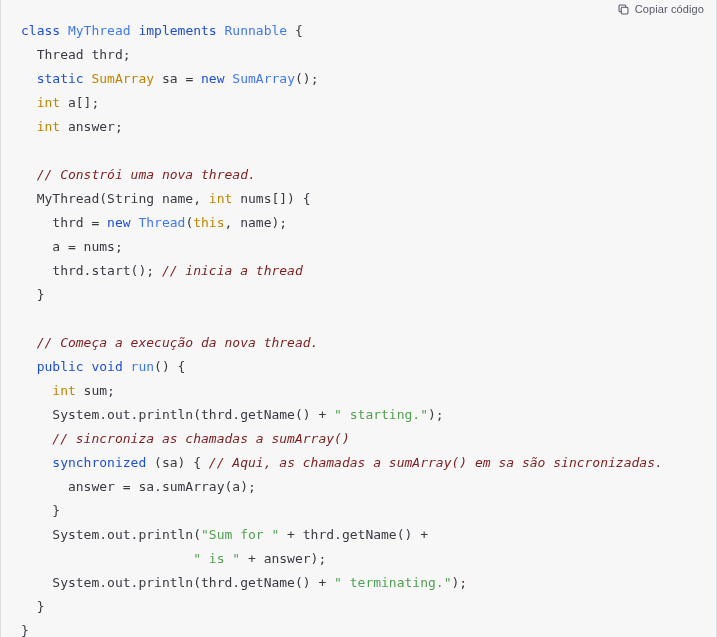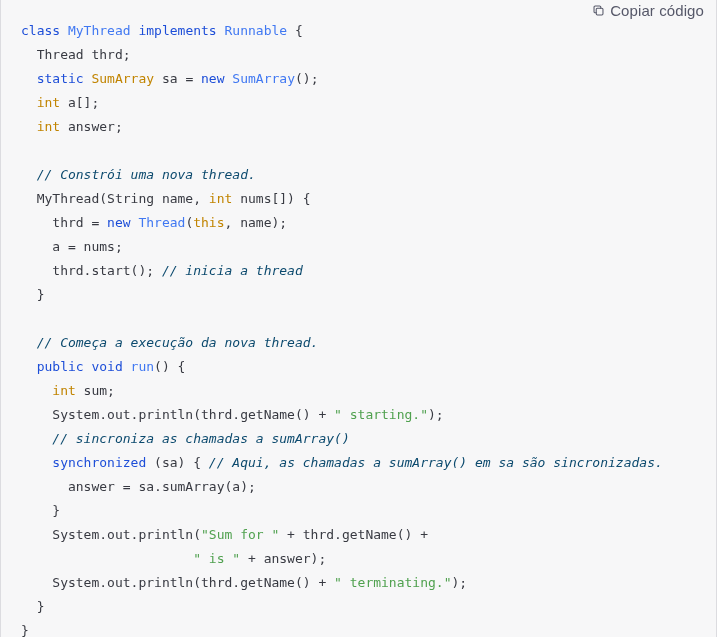--- a/index.html
+++ b/index.html
@@ -24,21 +24,21 @@
 
   
   #copy-btn {
     position: absolute;
     top: 1px;
     right: 10px;
     display: flex;
     align-items: center;
     gap: 5px;
     font-family: "Liberation Sans", sans-serif;
-    font-size: 15px;
+    font-size: 11px;
     color: #565869;
     background: transparent;
     border: 0;
     padding: 2px 2px;
     cursor: pointer;
     line-height: 1;
     white-space: nowrap;
   }
   #copy-btn svg { display: block; }
   #copy-label { letter-spacing: 0.1px; }
@@ -58,21 +58,21 @@
     color: #383a42;
     tab-size: 2;
   }
   .ln { display: block; height: 24px; }
 
   
   .kw  { color: #1d4ed8; }            
   .typ { color: #4078f2; margin-top: 25px; }            
   .bi  { color: #c18401; }            
   .str { color: #50a14f; }            
-  .cmt { color: #0c4a6e; font-style: italic; }
+  .cmt { color: #7f1d1d; font-style: italic; }
   .pl  { color: #383a42; }            
 </style>
 </head>
 <body>
 
 <div id="page">
 
   <button id="copy-btn" type="button">
     <span>
       <svg width="13" height="13" viewBox="0 0 16 16" fill="none" stroke="#565869" stroke-width="1.3" stroke-linecap="round" stroke-linejoin="round">

